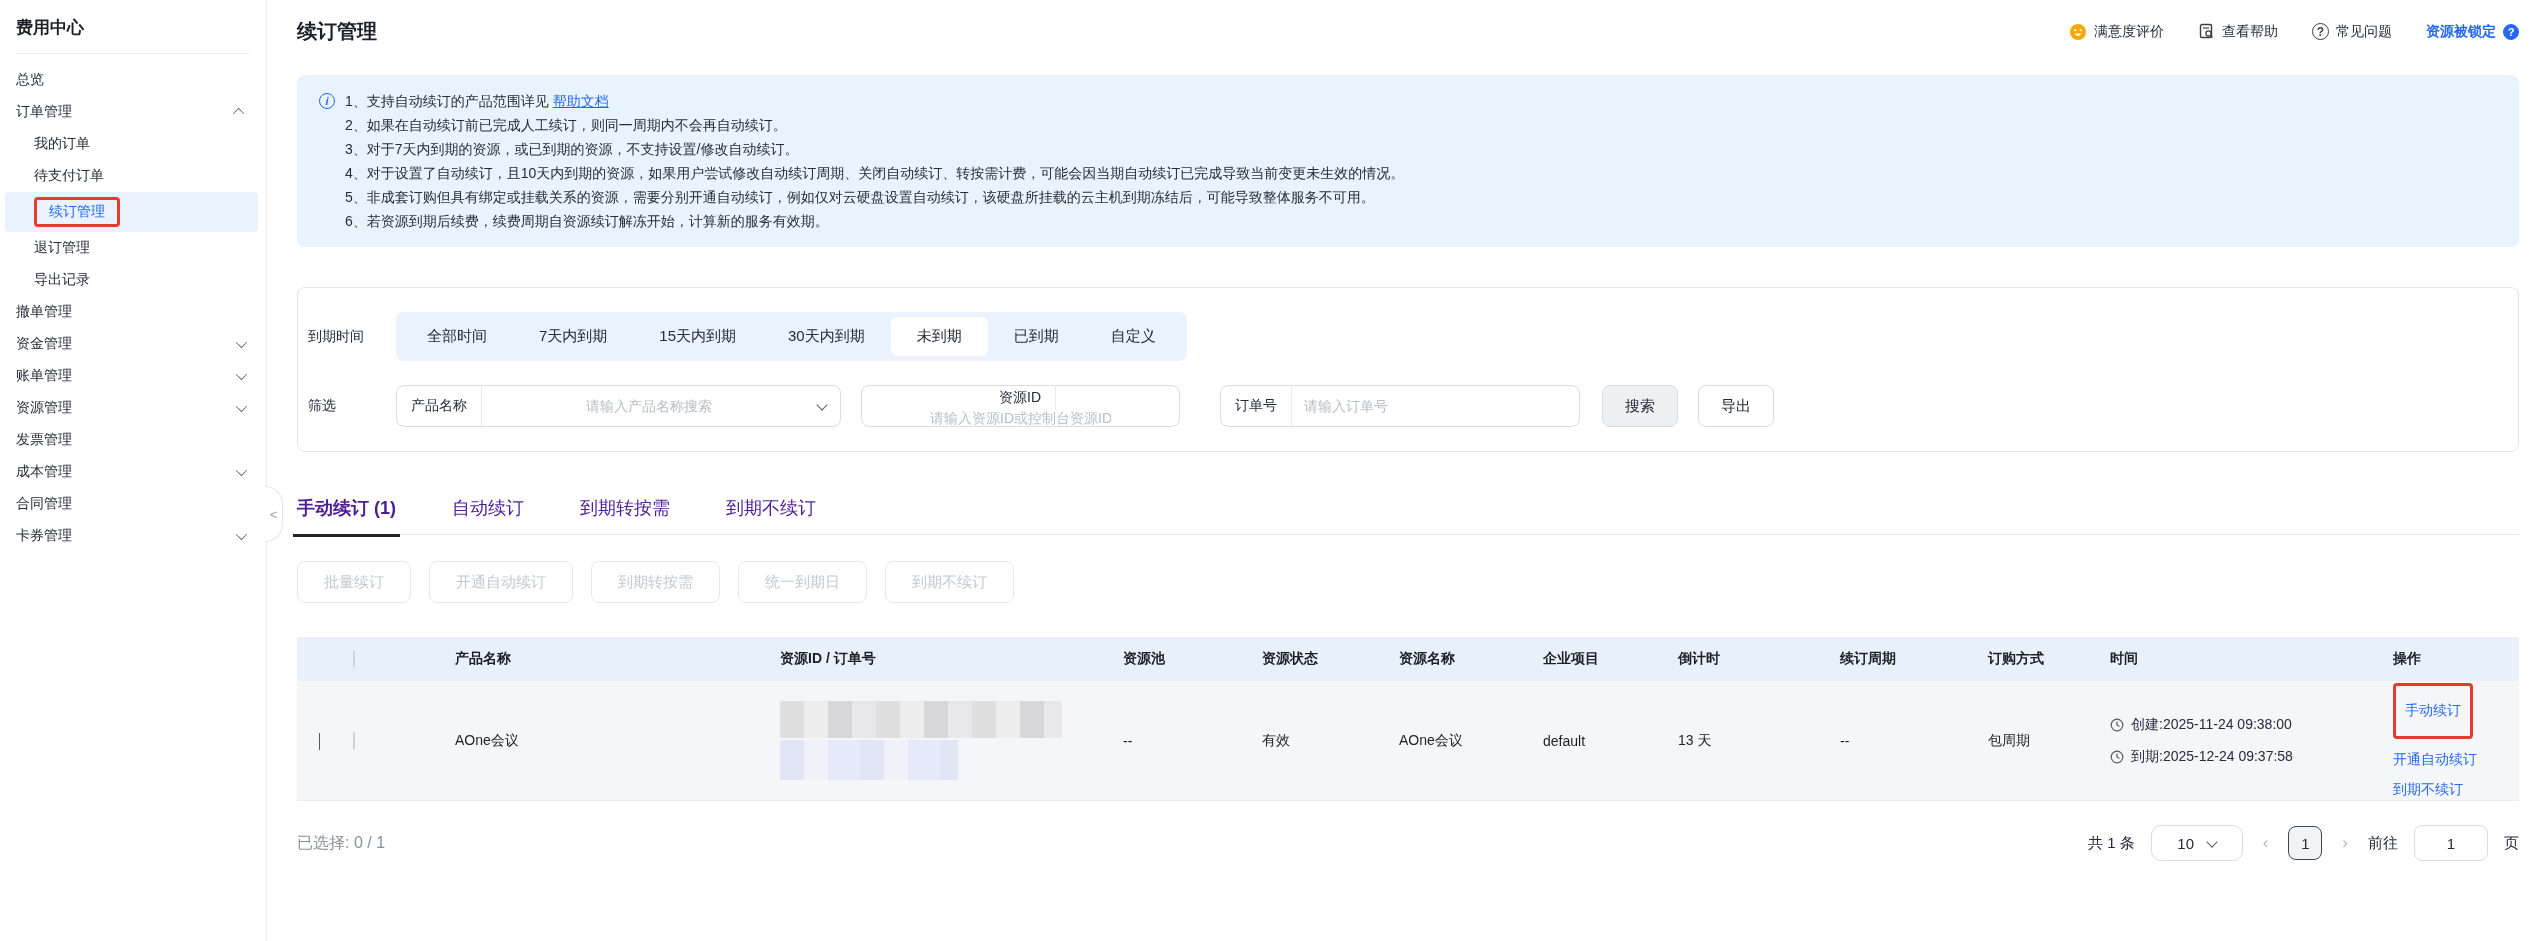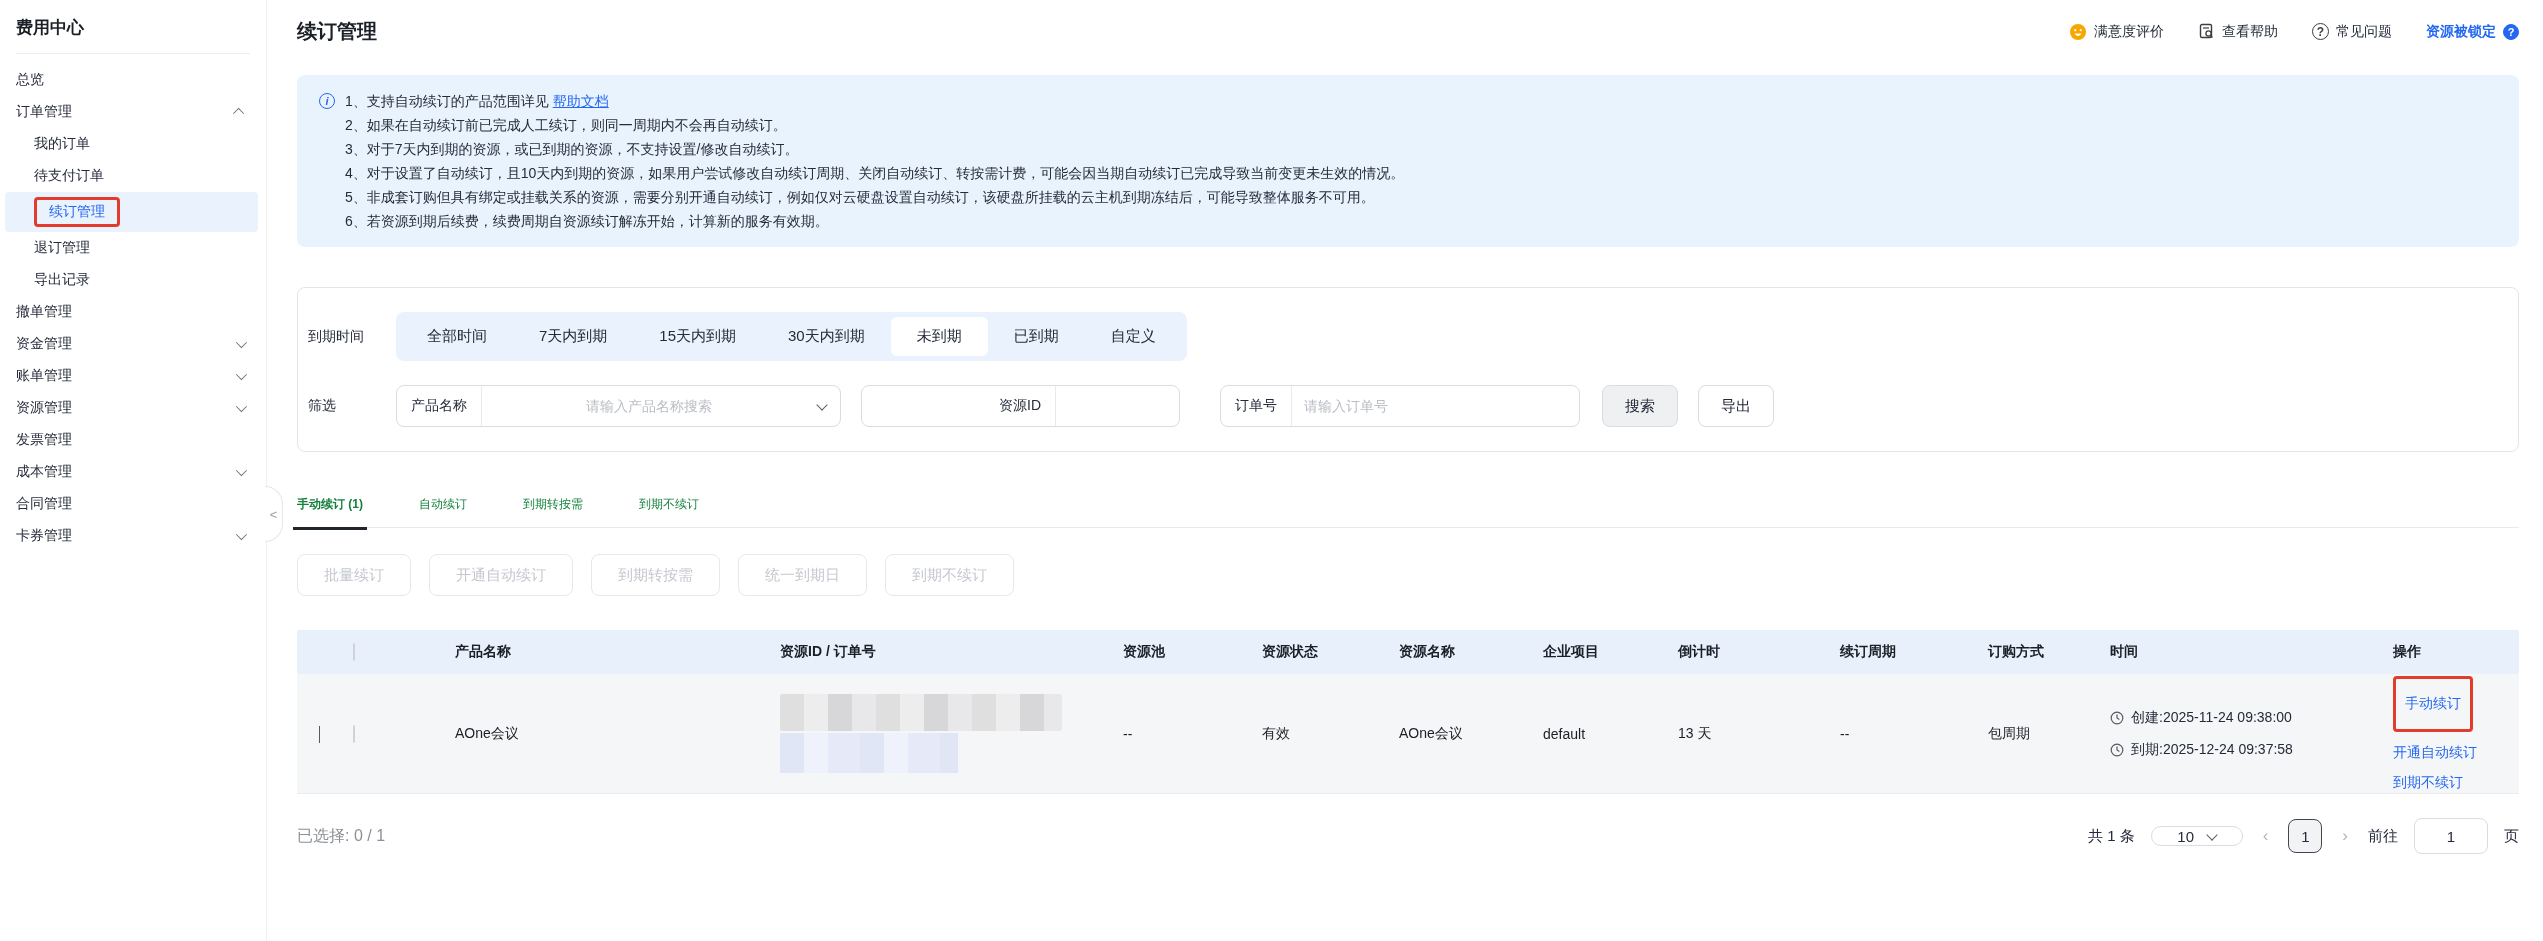--- a/index.html
+++ b/index.html
@@ -51,21 +51,21 @@
   .ig-input { border:none; outline:none; font-size:14px; padding:0 12px; height:100%; background:transparent; color:#252b3a;
     font-family:"Liberation Sans","DejaVu Sans",sans-serif; }
   .ig-input::placeholder { color:#b9bdc4; }
   .sel-chev { width:8px; height:8px; border-right:1.5px solid #5c6066; border-bottom:1.5px solid #5c6066; transform:rotate(45deg); margin:-3px 14px 0 2px; }
   .btn { height:42px; padding:0 22px; border-radius:8px; border:1px solid #d9dce1; background:#fff; font-size:15px; color:#252b3a; cursor:pointer;
     font-family:"Liberation Sans","DejaVu Sans",sans-serif; }
   .btn.gray { background:#eef0f2; }
 
   
   .tabs-row { margin-top:44px; border-bottom:1px solid #e8eaed; display:flex; gap:56px; position:relative; padding-bottom:14px; }
-  .tab { font-size:12px; color:#15803d; cursor:pointer; position:relative; }
+  .tab { font-size:18px; color:#4c1d95; cursor:pointer; position:relative; }
   .tab.active { font-weight:bold; }
   .tab.active::after { content:""; position:absolute; left:-4px; right:-4px; bottom:-17px; height:3px; background:#20242b; }
   .collapse-handle { position:absolute; left:-32px; top:-10px; width:18px; height:56px; background:#fff; border:1px solid #e4e6e9; border-left:none;
     border-radius:0 28px 28px 0; display:flex; align-items:center; justify-content:center; color:#9a9ea5; font-size:13px; cursor:pointer; }
 
   
   .bulk-row { margin-top:26px; display:flex; gap:18px; }
   .btn.disabled { color:#c4c8ce; border-color:#e6e8eb; background:#fff; cursor:default; padding:0 26px; }
 
   
@@ -83,21 +83,21 @@
     background-size:80px 100%; opacity:.9; }
   .time-line { display:flex; align-items:center; gap:7px; color:#252b3a; }
   .time-line + .time-line { margin-top:14px; }
   .action-cell a { display:block; color:#2468f2; text-decoration:none; font-size:14px; cursor:pointer; }
   .action-stack > * + * { margin-top:12px; }
 
   
   .tfooter { margin-top:24px; display:flex; justify-content:space-between; align-items:center; }
   .sel-count { font-size:16px; color:#8c9096; }
   .pager { display:flex; align-items:center; gap:16px; font-size:15px; color:#252b3a; }
-  .size-select { width:92px; height:20px; border:1px solid #d9dce1; border-radius:10px; display:flex; align-items:center; justify-content:center; gap:14px; cursor:pointer; }
+  .size-select { width:92px; height:36px; border:1px solid #d9dce1; border-radius:10px; display:flex; align-items:center; justify-content:center; gap:14px; cursor:pointer; }
   .pg-arrow { color:#b3b6bb; font-size:17px; cursor:pointer; padding:0 4px; }
   .pg-num { width:34px; height:34px; border:1.6px solid #41464d; background:#f2f3f5; border-radius:8px; display:flex; align-items:center; justify-content:center; font-size:15px; cursor:pointer; }
   .goto-input { width:74px; height:36px; border:1px solid #d9dce1; border-radius:8px; text-align:center; font-size:15px; outline:none;
     font-family:"Liberation Sans","DejaVu Sans",sans-serif; color:#252b3a; }
 
   
   .icon14 { flex:none; }
 </style>
 </head>
 <body>
@@ -227,20 +227,21 @@
 
       <div class="filter-row filter-row2">
         <span class="filter-label">筛选</span>
         <div class="input-group" style="width:445px;">
           <span class="ig-label">产品名称</span>
           <input class="ig-input" style="flex: 1 1 0%; text-align: center;" placeholder="请输入产品名称搜索">
           <span class="sel-chev"></span>
         </div>
         <div class="input-group" style="width:319px;flex-direction:column;">
           <span class="ig-label">资源ID</span>
+          <input class="ig-input" style="flex: 1 1 0%;" placeholder="请输入资源ID或控制台资源ID">
         </div>
         <div class="input-group" style="width:360px;margin-left:20px;">
           <span class="ig-label">订单号</span>
           <input class="ig-input" style="flex: 1 1 0%;" placeholder="请输入订单号">
         </div>
         <button class="btn gray" style="margin-left:2px;">搜索</button>
         <button class="btn" style="margin-left:20px;">导出</button>
       </div>
     </div>
 

